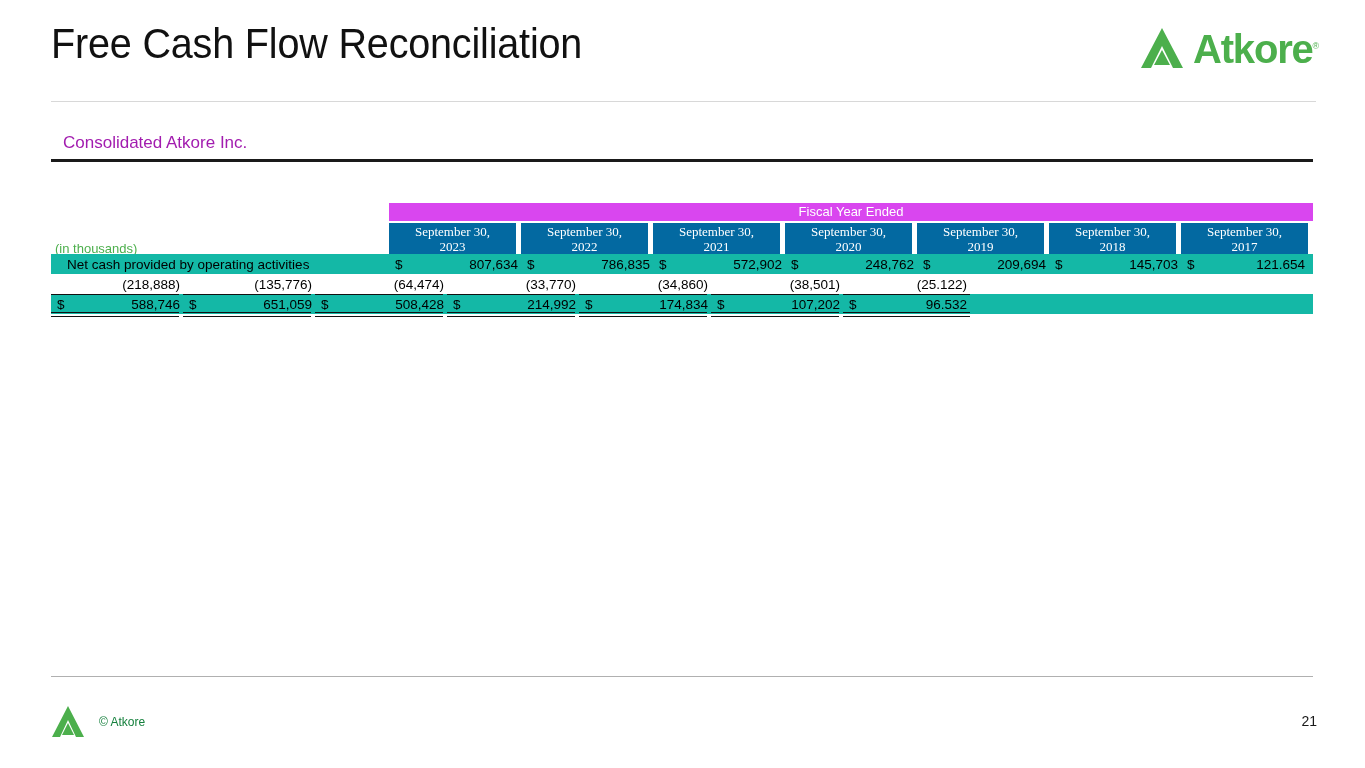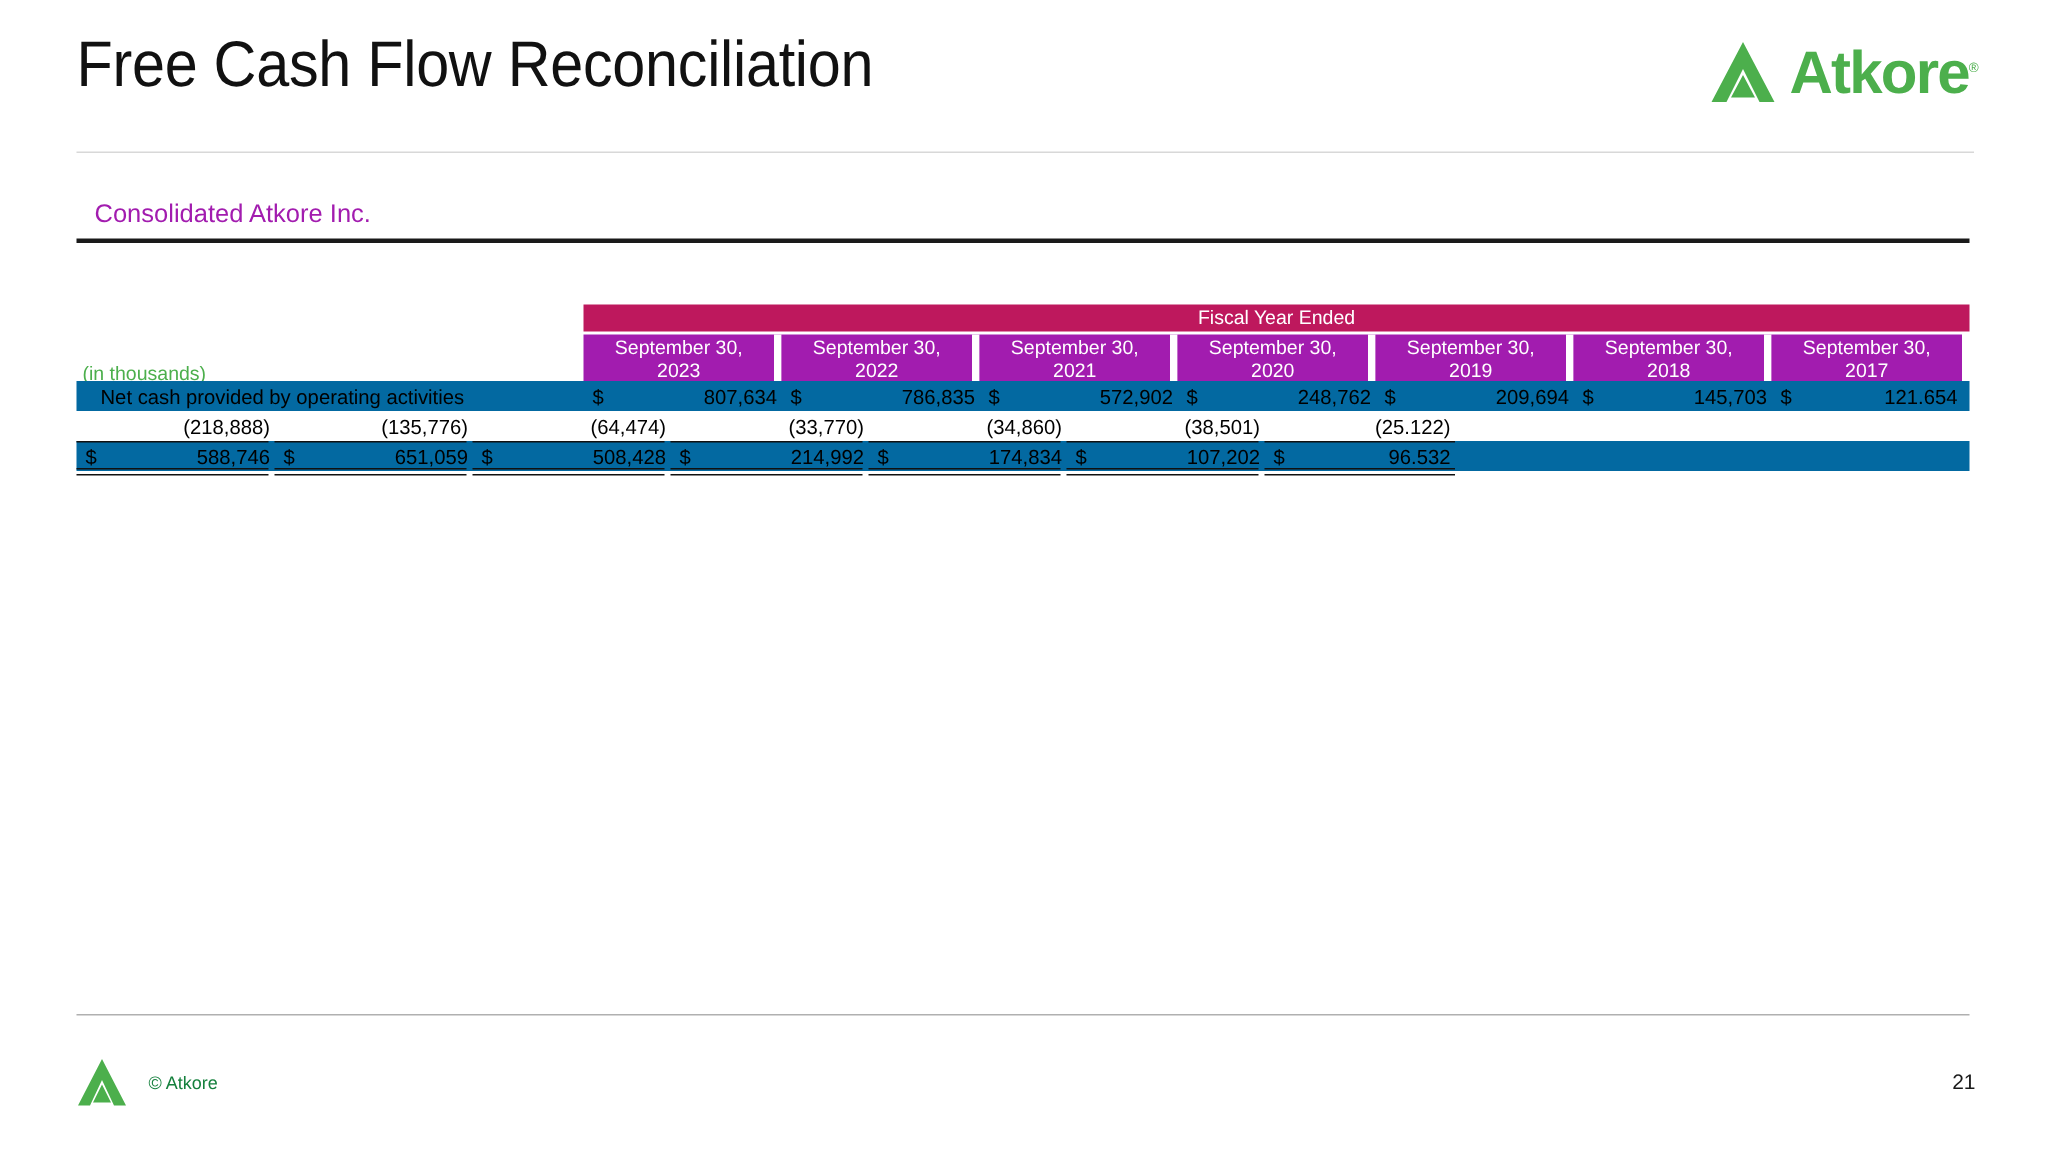--- a/index.html
+++ b/index.html
@@ -86,45 +86,46 @@
     position: absolute;
     left: 51px;
     top: 203px;
     width: 1262px;
   }
 
   .band-row {
     margin-left: 338px;
     width: 924px;
     height: 18px;
-    background: #be185d;
+    background: #d946ef;
     color: #ffffff;
     font-size: 13px;
     text-align: center;
     line-height: 18px;
   }
 
   .head-row {
     margin-left: 338px;
     width: 924px;
     height: 31px;
     display: flex;
     margin-top: 2px;
   }
   .head-cell {
     width: 132px;
-    background: #a21caf;
+    background: #0369a1;
     color: #ffffff;
     font-size: 13px;
     line-height: 15px;
     text-align: center;
     padding-top: 1px;
     box-sizing: border-box;
     margin-right: 0px;
     border-right: 5px solid #ffffff;
+    font-family: Liberation Serif, serif;
   }
   .head-cell:last-child { border-right: none; width: 127px; }
   .head-cell .d1 { display:block; }
   .head-cell .d2 { display:block; }
 
   .in-thousands {
     position: absolute;
     left: 4px;
     top: 38px;
     font-size: 13px;
@@ -133,21 +134,21 @@
   }
 
   .data-rows { position: relative; margin-top: 0px; }
 
   .drow {
     display: flex;
     height: 20px;
     align-items: stretch;
     font-size: 13.5px;
   }
-  .drow.shaded { background: #0369a1; }
+  .drow.shaded { background: #14b8a6; }
 
   .label-cell {
     width: 338px;
     box-sizing: border-box;
     display: flex;
     align-items: center;
     white-space: nowrap;
   }
   .label-cell.indent { padding-left: 16px; }
 

